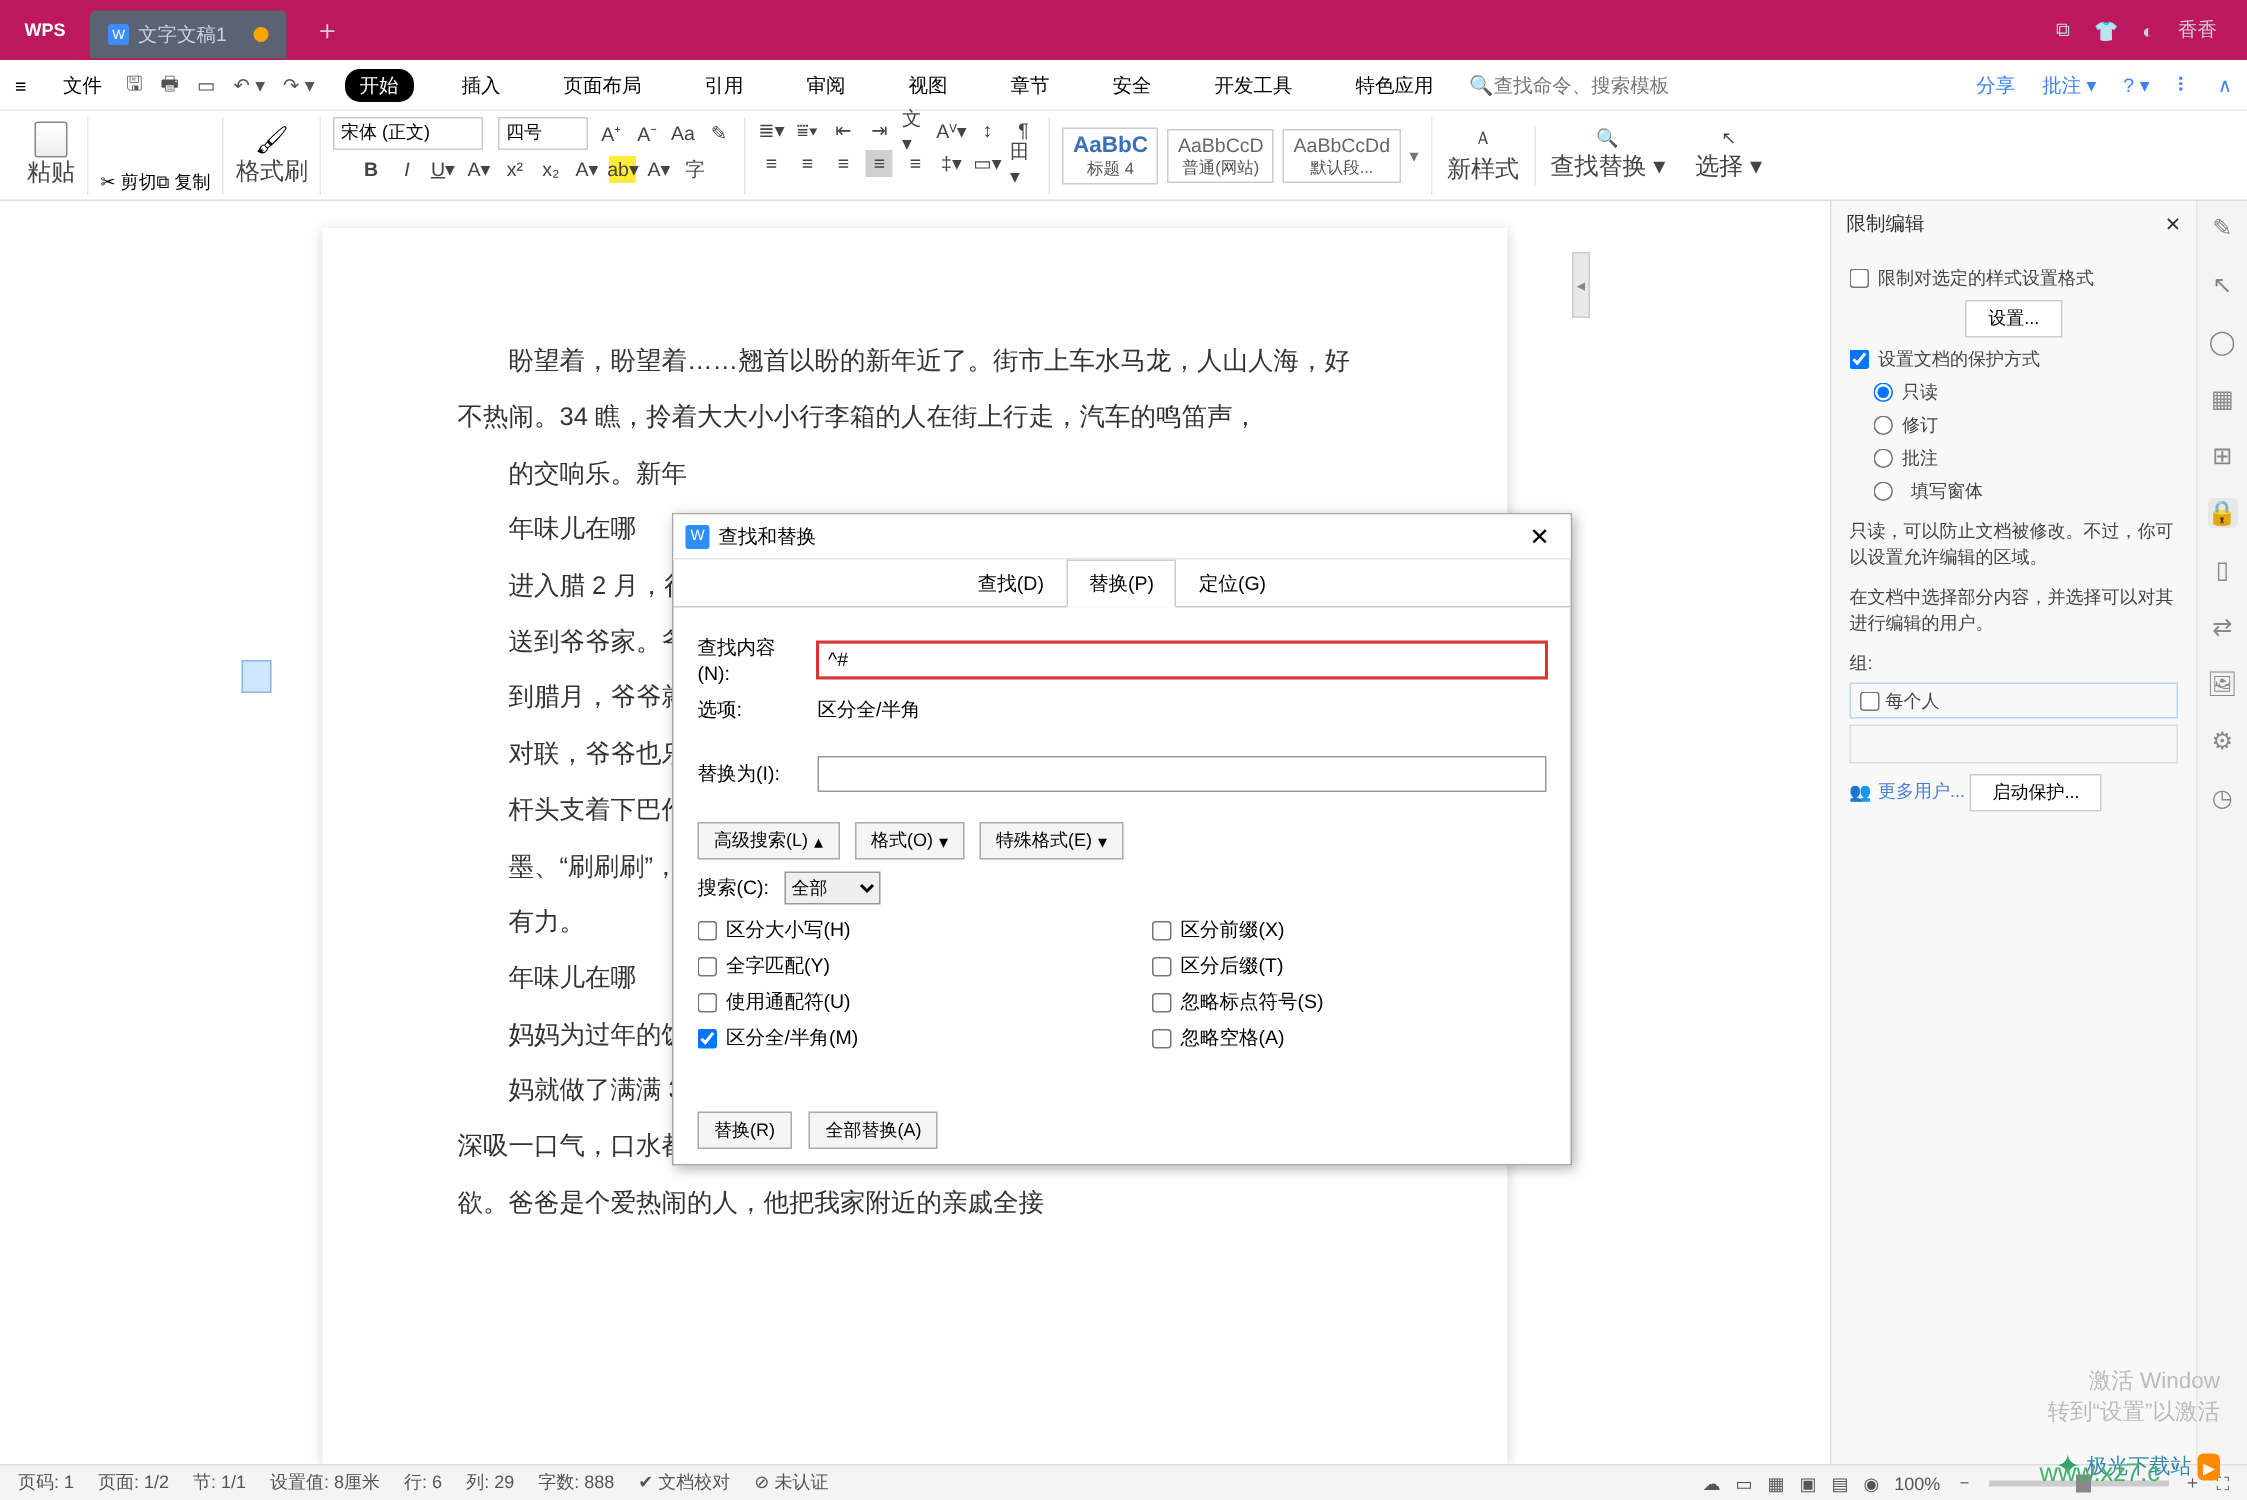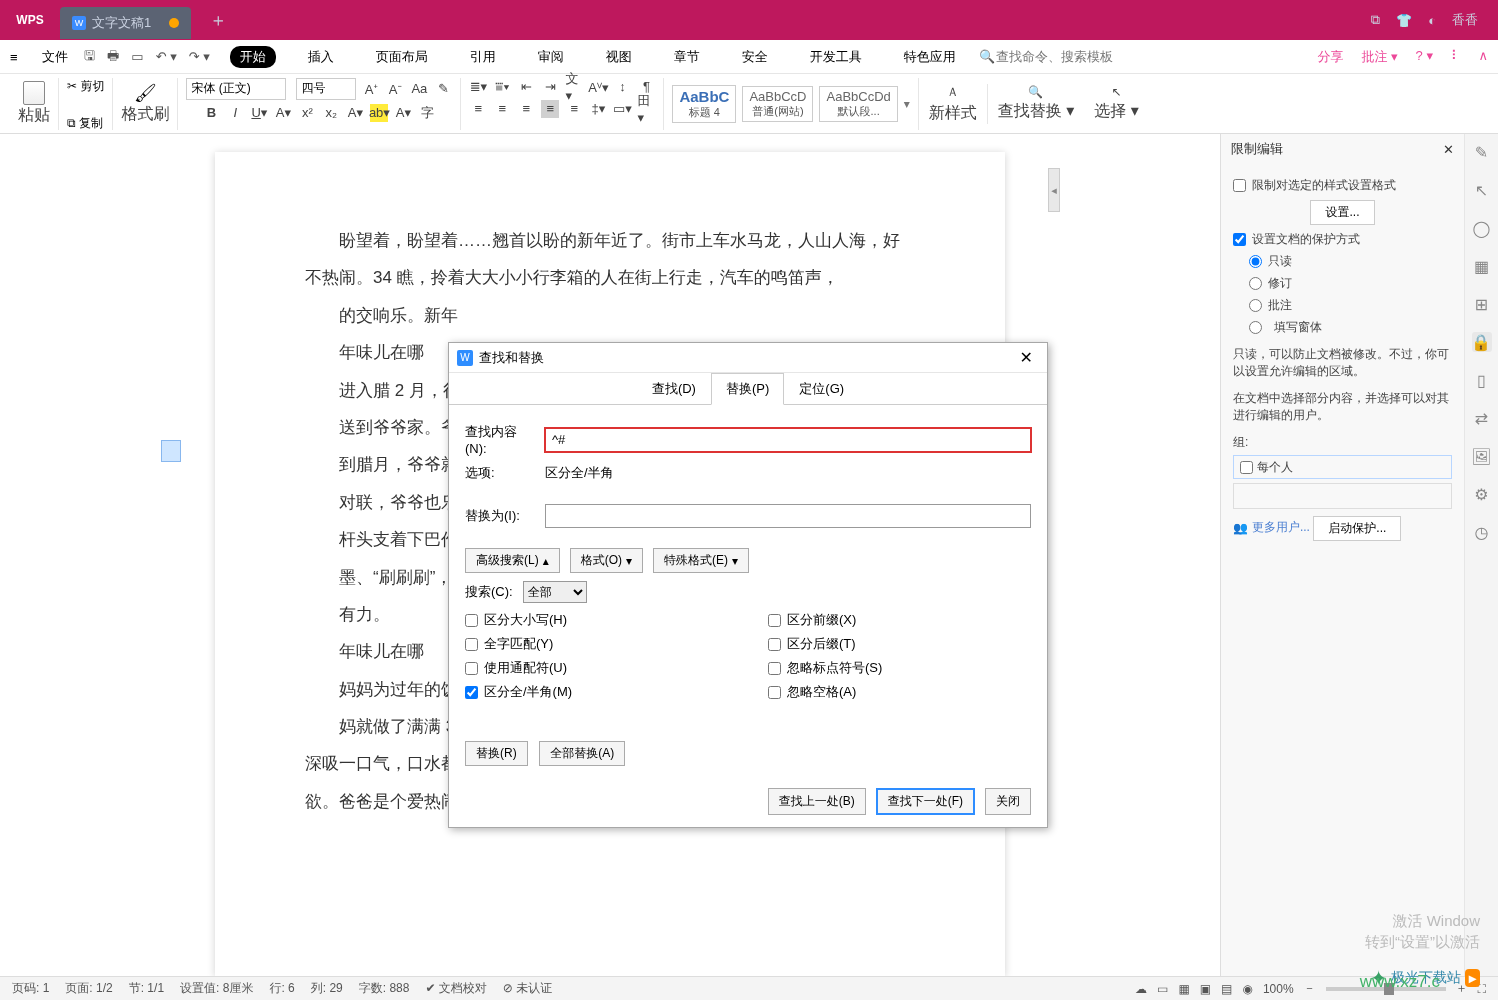--- a/index.html
+++ b/index.html
@@ -16,21 +16,21 @@
 
   
   .menubar { height: 34px; background: #fff; display: flex; align-items: center; border-bottom: 1px solid #e6e6e6; font-size: 13px; padding: 0 10px; }
   .menubar .menu-icon { width: 18px; height: 14px; margin-right: 6px; }
   .menubar .file-btn { padding: 0 8px; cursor: pointer; }
   .menubar .qat { display: flex; align-items: center; gap: 12px; margin-left: 8px; color: #555; }
   .menubar .tabs { display: flex; gap: 22px; margin-left: 20px; }
   .menubar .tabs .menu-tab { padding: 2px 10px; cursor: pointer; border-radius: 10px; }
   .menubar .tabs .menu-tab.active { background: #000000; color: #fff; }
   .menubar .search-group { margin-left: 14px; display: flex; align-items: center; color: #777; }
-  .menubar .right { margin-left: auto; display: flex; align-items: flex-start; gap: 18px; color: #ec4899; }
+  .menubar .right { margin-left: auto; display: flex; align-items: center; gap: 18px; color: #3b82f6; }
 
   
   .toolbar { height: 60px; background: #fff; border-bottom: 1px solid #ddd; display: flex; align-items: center; padding: 0 10px; font-size: 12px; }
   .toolbar .grp { display: flex; flex-direction: column; align-items: center; padding: 0 8px; border-right: 1px solid #e6e6e6; height: 52px; justify-content: center; }
   .toolbar .grp-h { display: flex; align-items: center; gap: 6px; padding: 0 8px; border-right: 1px solid #e6e6e6; height: 52px; }
   .toolbar .lbl { font-size: 16px; color: #444; }
   .paste-icon { width: 22px; height: 24px; border: 1px solid #888; border-radius: 2px; background: linear-gradient(#fff,#eee); position: relative; }
   .font-name { width: 100px; height: 22px; border: 1px solid #ccc; font-size: 12px; padding: 0 4px; }
   .font-size { width: 60px; height: 22px; border: 1px solid #ccc; font-size: 12px; padding: 0 4px; margin-left: 4px; }
   .toolbar-row { display: flex; align-items: center; gap: 6px; }
@@ -149,21 +149,21 @@
     <span>⠇</span>
     <span>∧</span>
   </div>
 </div>
 
 <div class="toolbar">
   <div class="grp">
     <div class="paste-icon"></div>
     <span class="lbl">粘贴</span>
   </div>
-  <div class="grp-h" style="flex-direction:column;align-items:flex-start;gap:20px;">
+  <div class="grp-h" style="flex-direction:row;align-items:flex-end;gap:0;">
     <span>✂ <span>剪切</span></span>
     <span>⧉ <span>复制</span></span>
   </div>
   <div class="grp">
     <span style="font-size:18px;">🖌</span>
     <span class="lbl">格式刷</span>
   </div>
   <div class="grp-h" style="flex-direction:column;gap:4px;">
     <div class="toolbar-row">
       <input class="font-name" value="宋体 (正文)" style="">
@@ -400,25 +400,20 @@
       <label>
           <input type="checkbox" style=""> 
           <span>忽略空格(A)</span>
         </label>
     </div>
 
     <div style="margin-top:40px;">
       <button class="dlg-btn">替换(R)</button>
       <button class="dlg-btn" style="margin-left:8px;">全部替换(A)</button>
     </div>
-  </div>
-  <div class="dlg-foot">
-    <button class="dlg-btn">查找上一处(B)</button>
-    <button class="dlg-btn primary">查找下一处(F)</button>
-    <button class="dlg-btn">关闭</button>
   </div>
 </div>
 
 <div class="statusbar">
   <span>页码: 1</span>
   <span>页面: 1/2</span>
   <span>节: 1/1</span>
   <span>设置值: 8厘米</span>
   <span>行: 6</span>
   <span>列: 29</span>

